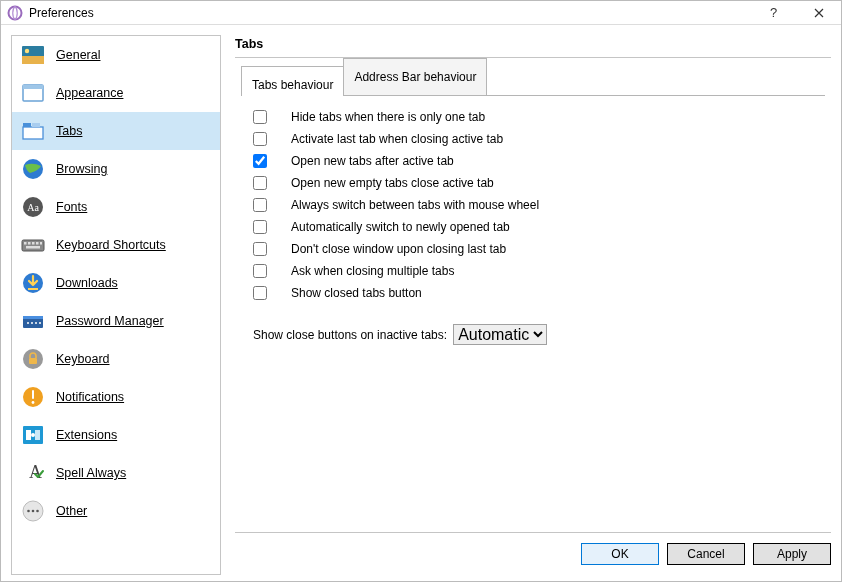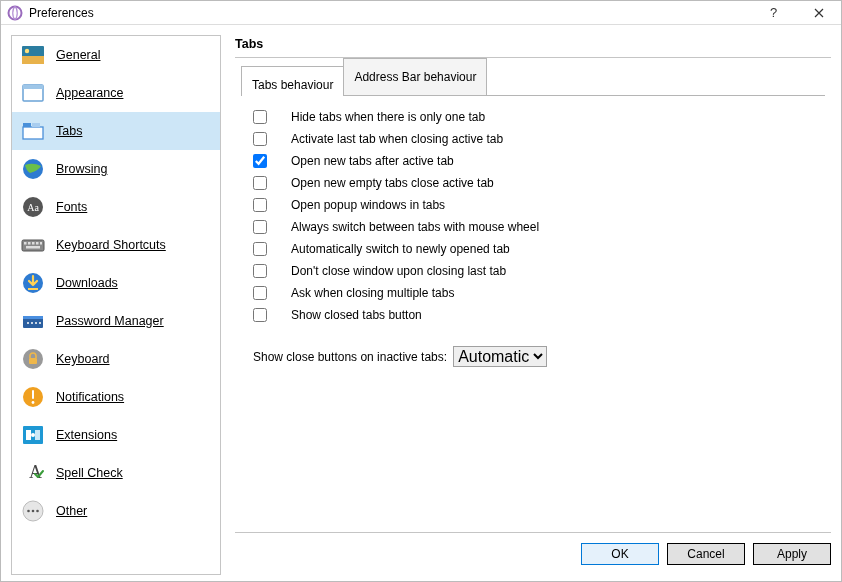--- a/index.html
+++ b/index.html
@@ -298,21 +298,21 @@
       <span class="label">Extensions</span>
     </div>
 
     <div class="side-item">
       <span class="icon">
         <svg width="26" height="26" viewBox="0 0 26 26">
             <text x="9" y="18" font-size="18" font-family="serif" fill="#444">A</text>
             <path d="M15 14l3 3 5-6" stroke="#3a9c3a" stroke-width="2" fill="none" stroke-linecap="round" stroke-linejoin="round"></path>
           </svg>
       </span>
-      <span class="label">Spell Check</span>
+      <span class="label">Spell Always</span>
     </div>
 
     <div class="side-item">
       <span class="icon">
         <svg width="26" height="26" viewBox="0 0 26 26">
             <circle cx="13" cy="13" r="10" fill="#e6e6e6" stroke="#bbb"></circle>
             <g fill="#555">
               <circle cx="8.5" cy="13" r="1.3"></circle>
               <circle cx="13" cy="13" r="1.3"></circle>
               <circle cx="17.5" cy="13" r="1.3"></circle>
@@ -345,24 +345,20 @@
       <div class="check-row">
         <input type="checkbox" checked="" style="">
         <label>Open new tabs after active tab</label>
       </div>
       <div class="check-row">
         <input type="checkbox" style="">
         <label>Open new empty tabs close active tab</label>
       </div>
       <div class="check-row">
         <input type="checkbox" style="">
-        <label>Open popup windows in tabs</label>
-      </div>
-      <div class="check-row">
-        <input type="checkbox" style="">
         <label>Always switch between tabs with mouse wheel</label>
       </div>
       <div class="check-row">
         <input type="checkbox" style="">
         <label>Automatically switch to newly opened tab</label>
       </div>
       <div class="check-row">
         <input type="checkbox" style="">
         <label>Don't close window upon closing last tab</label>
       </div>

